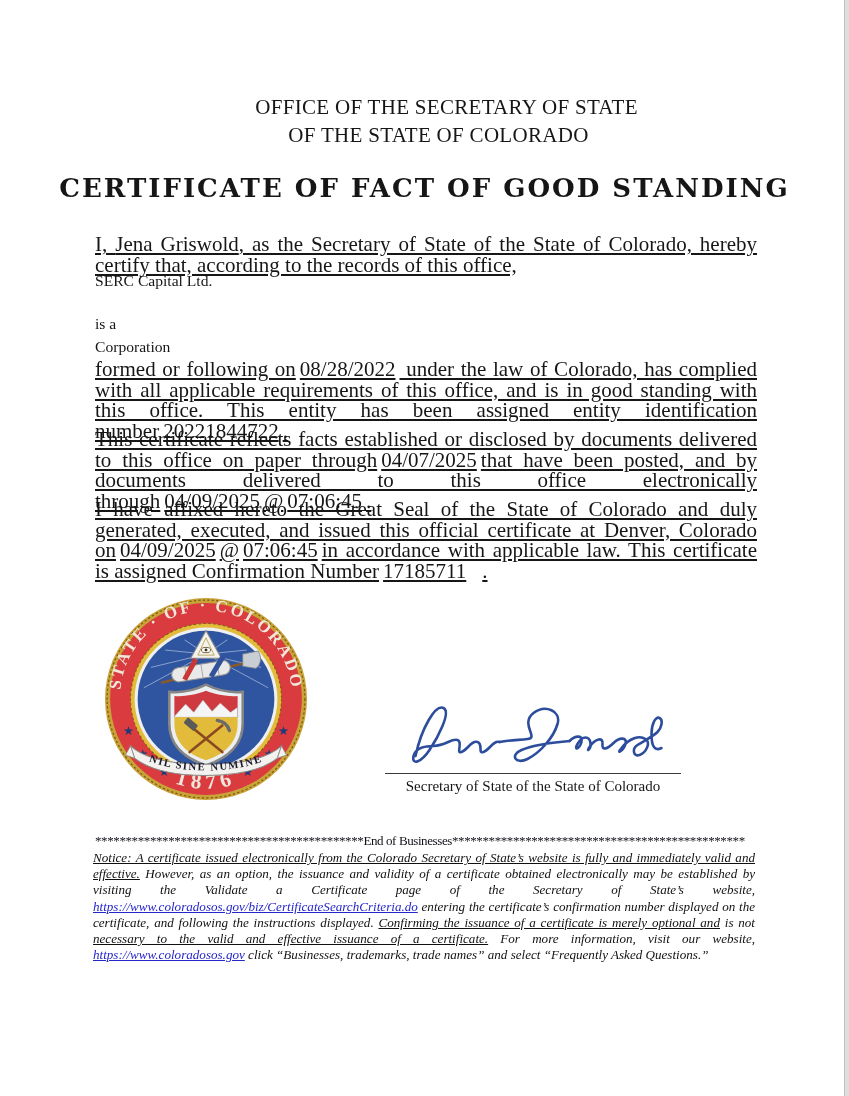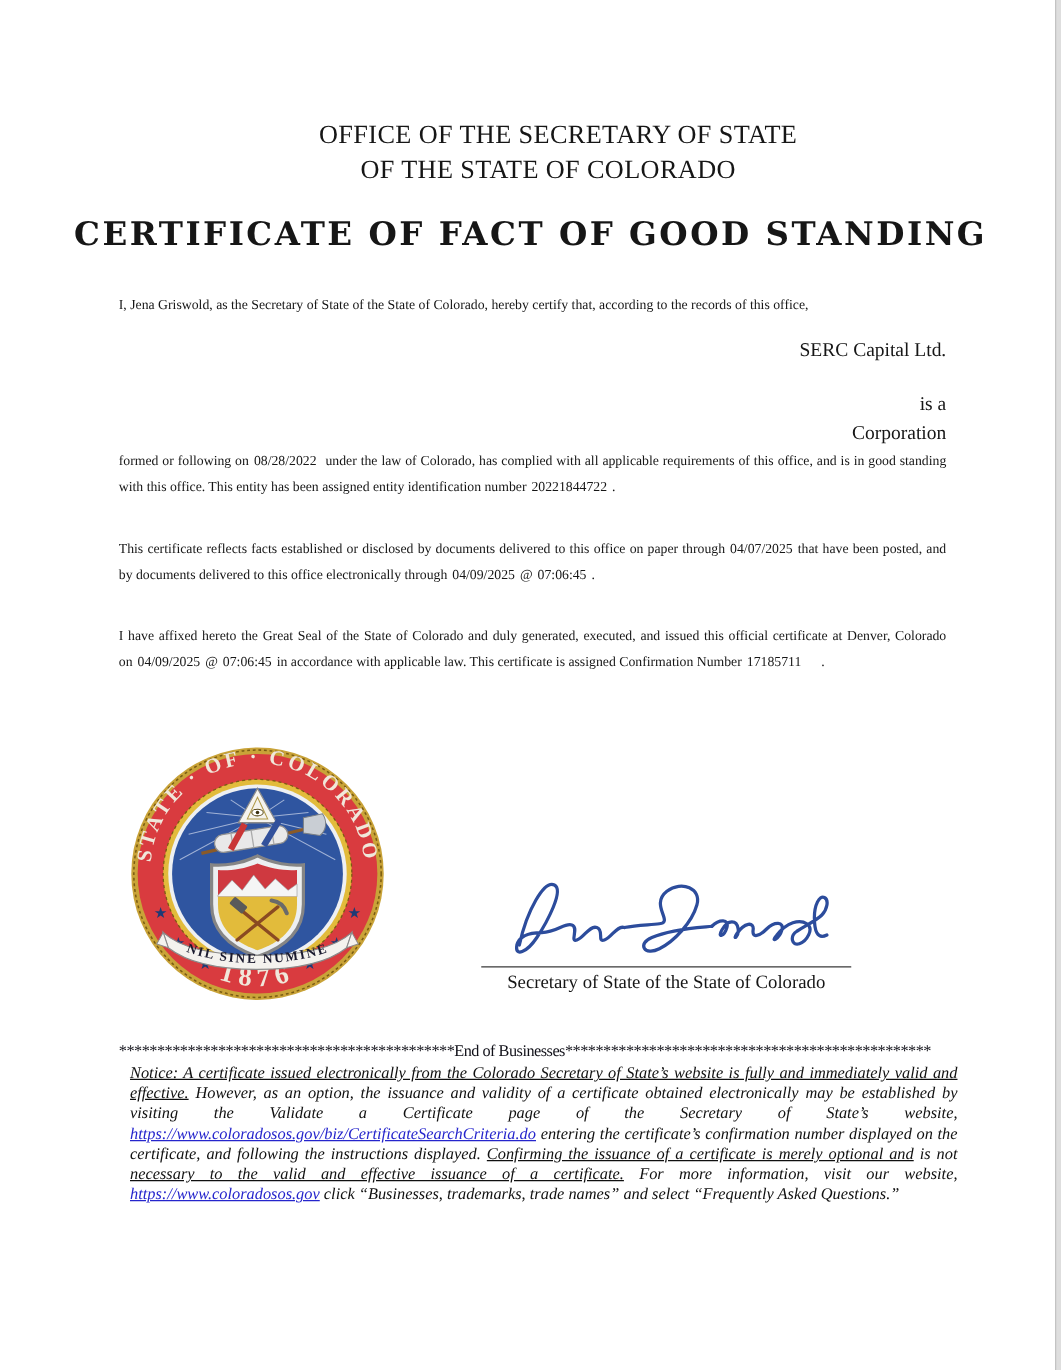--- a/index.html
+++ b/index.html
@@ -1,28 +1,28 @@
 <!DOCTYPE html>
 <html><head>
 <meta charset="utf-8">
 <style>
   html,body{margin:0;padding:0;}
   body{width:849px;height:1096px;background:#ffffff;font-family:"Liberation Serif","DejaVu Serif",serif;color:#161616;position:relative;overflow:hidden;}
   .abs{position:absolute;}
   .center{text-align:center;}
   .header-line{width:100%;font-size:21px;line-height:28px;letter-spacing:0.3px;}
   .doc-title{width:100%;font-family:"DejaVu Serif","Liberation Serif",serif;font-weight:bold;font-size:26px;letter-spacing:2px;}
-  .para{left:95px;width:662px;text-align:justify;font-size:11px;line-height:20.6px;margin:0;}
-  .center-line{left:95px;width:662px;text-align:right;font-size:15.6px;}
+  .para{left:95px;width:662px;text-align:justify;font-size:21px;line-height:20.6px;margin:0;text-decoration:underline;}
+  .center-line{left:95px;width:662px;text-align:left;font-size:15.6px;}
   .field{padding:0 4px;}
   .field.wide{padding-right:16px;}
   .sig-line{left:385px;top:773px;width:296px;height:0;border-top:1.5px solid #3a3a3a;}
   .sig-label{left:385px;top:778px;width:296px;text-align:center;font-size:15px;}
   .footer-stars{left:95px;top:833px;width:662px;font-size:13px;letter-spacing:-0.4px;white-space:nowrap;overflow:hidden;color:#101018;}
-  .notice{left:104px;top:850px;width:662px;font-size:13.1px;line-height:16.2px;font-style:italic;text-align:justify;color:#101010;}
+  .notice{left:93px;top:850px;width:662px;font-size:13.1px;line-height:16.2px;font-style:italic;text-align:justify;color:#101010;}
   .notice .ul{text-decoration:underline;}
   .notice .link{color:#2525cc;text-decoration:underline;cursor:pointer;}
   .right-strip{right:0;top:0;width:4px;height:1096px;background:#dedede;border-left:1px solid #c3c3c3;}
   svg text{font-family:"Liberation Serif","DejaVu Serif",serif;}
 </style>
 </head>
 <body>
 
 <div class="abs right-strip"></div>
 

